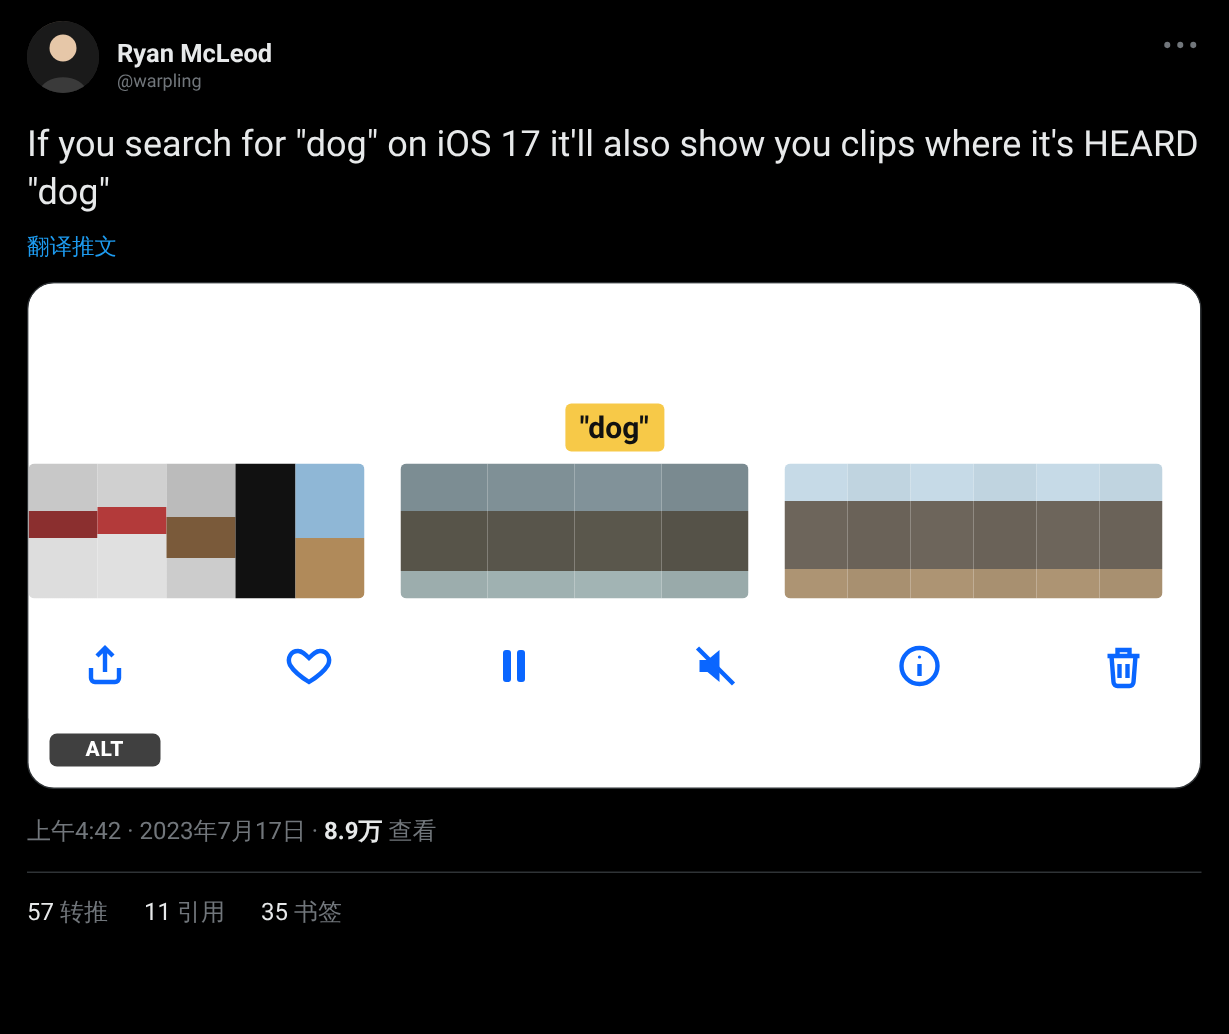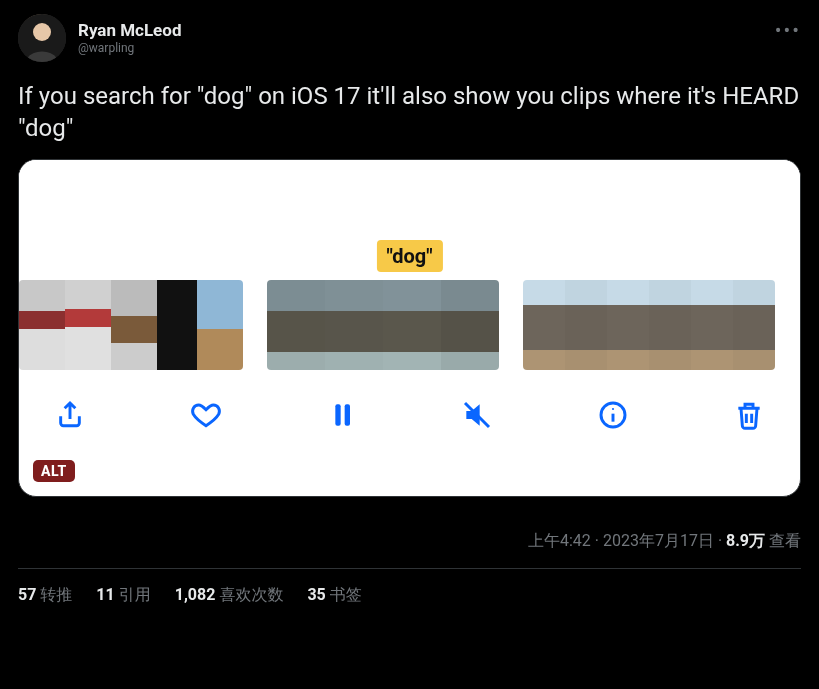--- a/index.html
+++ b/index.html
@@ -9,21 +9,21 @@
     color: #e7e9ea;
     width: 819px;
     height: 689px;
     overflow: hidden;
   }
   .tweet {
     padding: 14px 18px 0 18px;
   }
   .header {
     display: flex;
-    align-items: center;
+    align-items: flex-end;
     gap: 12px;
     position: relative;
   }
   .avatar {
     width: 48px; height: 48px;
     border-radius: 50%;
     background: radial-gradient(circle at 45% 35%, #e8c9b0 0 18%, #6b5a4a 22% 40%, #2a2a2a 45% 100%);
     overflow: hidden;
     flex-shrink: 0;
   }
@@ -116,41 +116,40 @@
     display: flex;
     justify-content: space-between;
     align-items: center;
     padding: 24px 30px 14px 30px;
     background: #fff;
   }
   .tb-btn { color: #0a66ff; cursor: pointer; display:flex; align-items:center; justify-content:center; width:42px; height:42px;}
   .tb-btn svg { width: 32px; height: 32px; stroke: #0a66ff; fill: none; stroke-width: 2.2; }
   .alt-badge {
     position: absolute; left: 14px; bottom: 14px;
-    background: #7f1d1d; color: #fff;
+    background: #404040; color: #fff;
     font-weight: 800; font-size: 14px;
-    padding: 3px 8px; border-radius: 5px;
+    padding: 3px 24px; border-radius: 5px;
     letter-spacing: 0.5px;
   }
   .meta {
-    margin-top: 34px;
+    margin-top: 18px;
     color: #71767b;
     font-size: 16px;
-    text-align: right;
   }
   .meta .views-strong { color: #e7e9ea; font-weight: 700; }
   .divider { border: none; border-top: 1px solid #2f3336; margin: 16px 0 0 0; }
   .stats {
     display: flex;
     gap: 24px;
     padding: 16px 0 0 0;
     color: #71767b;
     font-size: 16px;
   }
-  .stats .num { color: #e7e9ea; font-weight: 700; margin-right: 4px; }
+  .stats .num { color: #e7e9ea; font-weight: 400; margin-right: 4px; }
 </style>
 </head>
 <body>
 
 <div class="tweet">
   <div class="header">
     <div class="avatar">
       <svg viewBox="0 0 48 48" aria-hidden="true">
         <rect width="48" height="48" fill="#1a1a1a"></rect>
         <circle cx="24" cy="18" r="9" fill="#e6c7a8"></circle>
@@ -159,20 +158,21 @@
     </div>
     <div class="names">
       <div class="display-name">Ryan McLeod</div>
       <div class="handle">@warpling</div>
     </div>
     <div class="more">•••</div>
   </div>
 
   <div class="body-text">If you search for "dog" on iOS 17 it'll also show you clips where it's HEARD "dog"</div>
 
+  <div class="translate">翻译推文</div>
 
   <div class="media">
     <div class="media-top">
       <div class="dog-badge">"dog"</div>
     </div>
     <div class="timeline">
       <div class="clip-group g1">
         <div class="frame"></div>
         <div class="frame"></div>
         <div class="frame"></div>
@@ -237,16 +237,15 @@
 
   <div class="meta">
     <span>上午4:42</span><span> · </span><span>2023年7月17日</span><span> · </span><span class="views-strong">8.9万</span><span> 查看</span>
   </div>
 
   <hr class="divider">
 
   <div class="stats">
     <div><span class="num">57</span><span>转推</span></div>
     <div><span class="num">11</span><span>引用</span></div>
-    <div><span class="num">1,082</span><span>喜欢次数</span></div>
     <div><span class="num">35</span><span>书签</span></div>
   </div>
 </div>
 
 </body></html>

